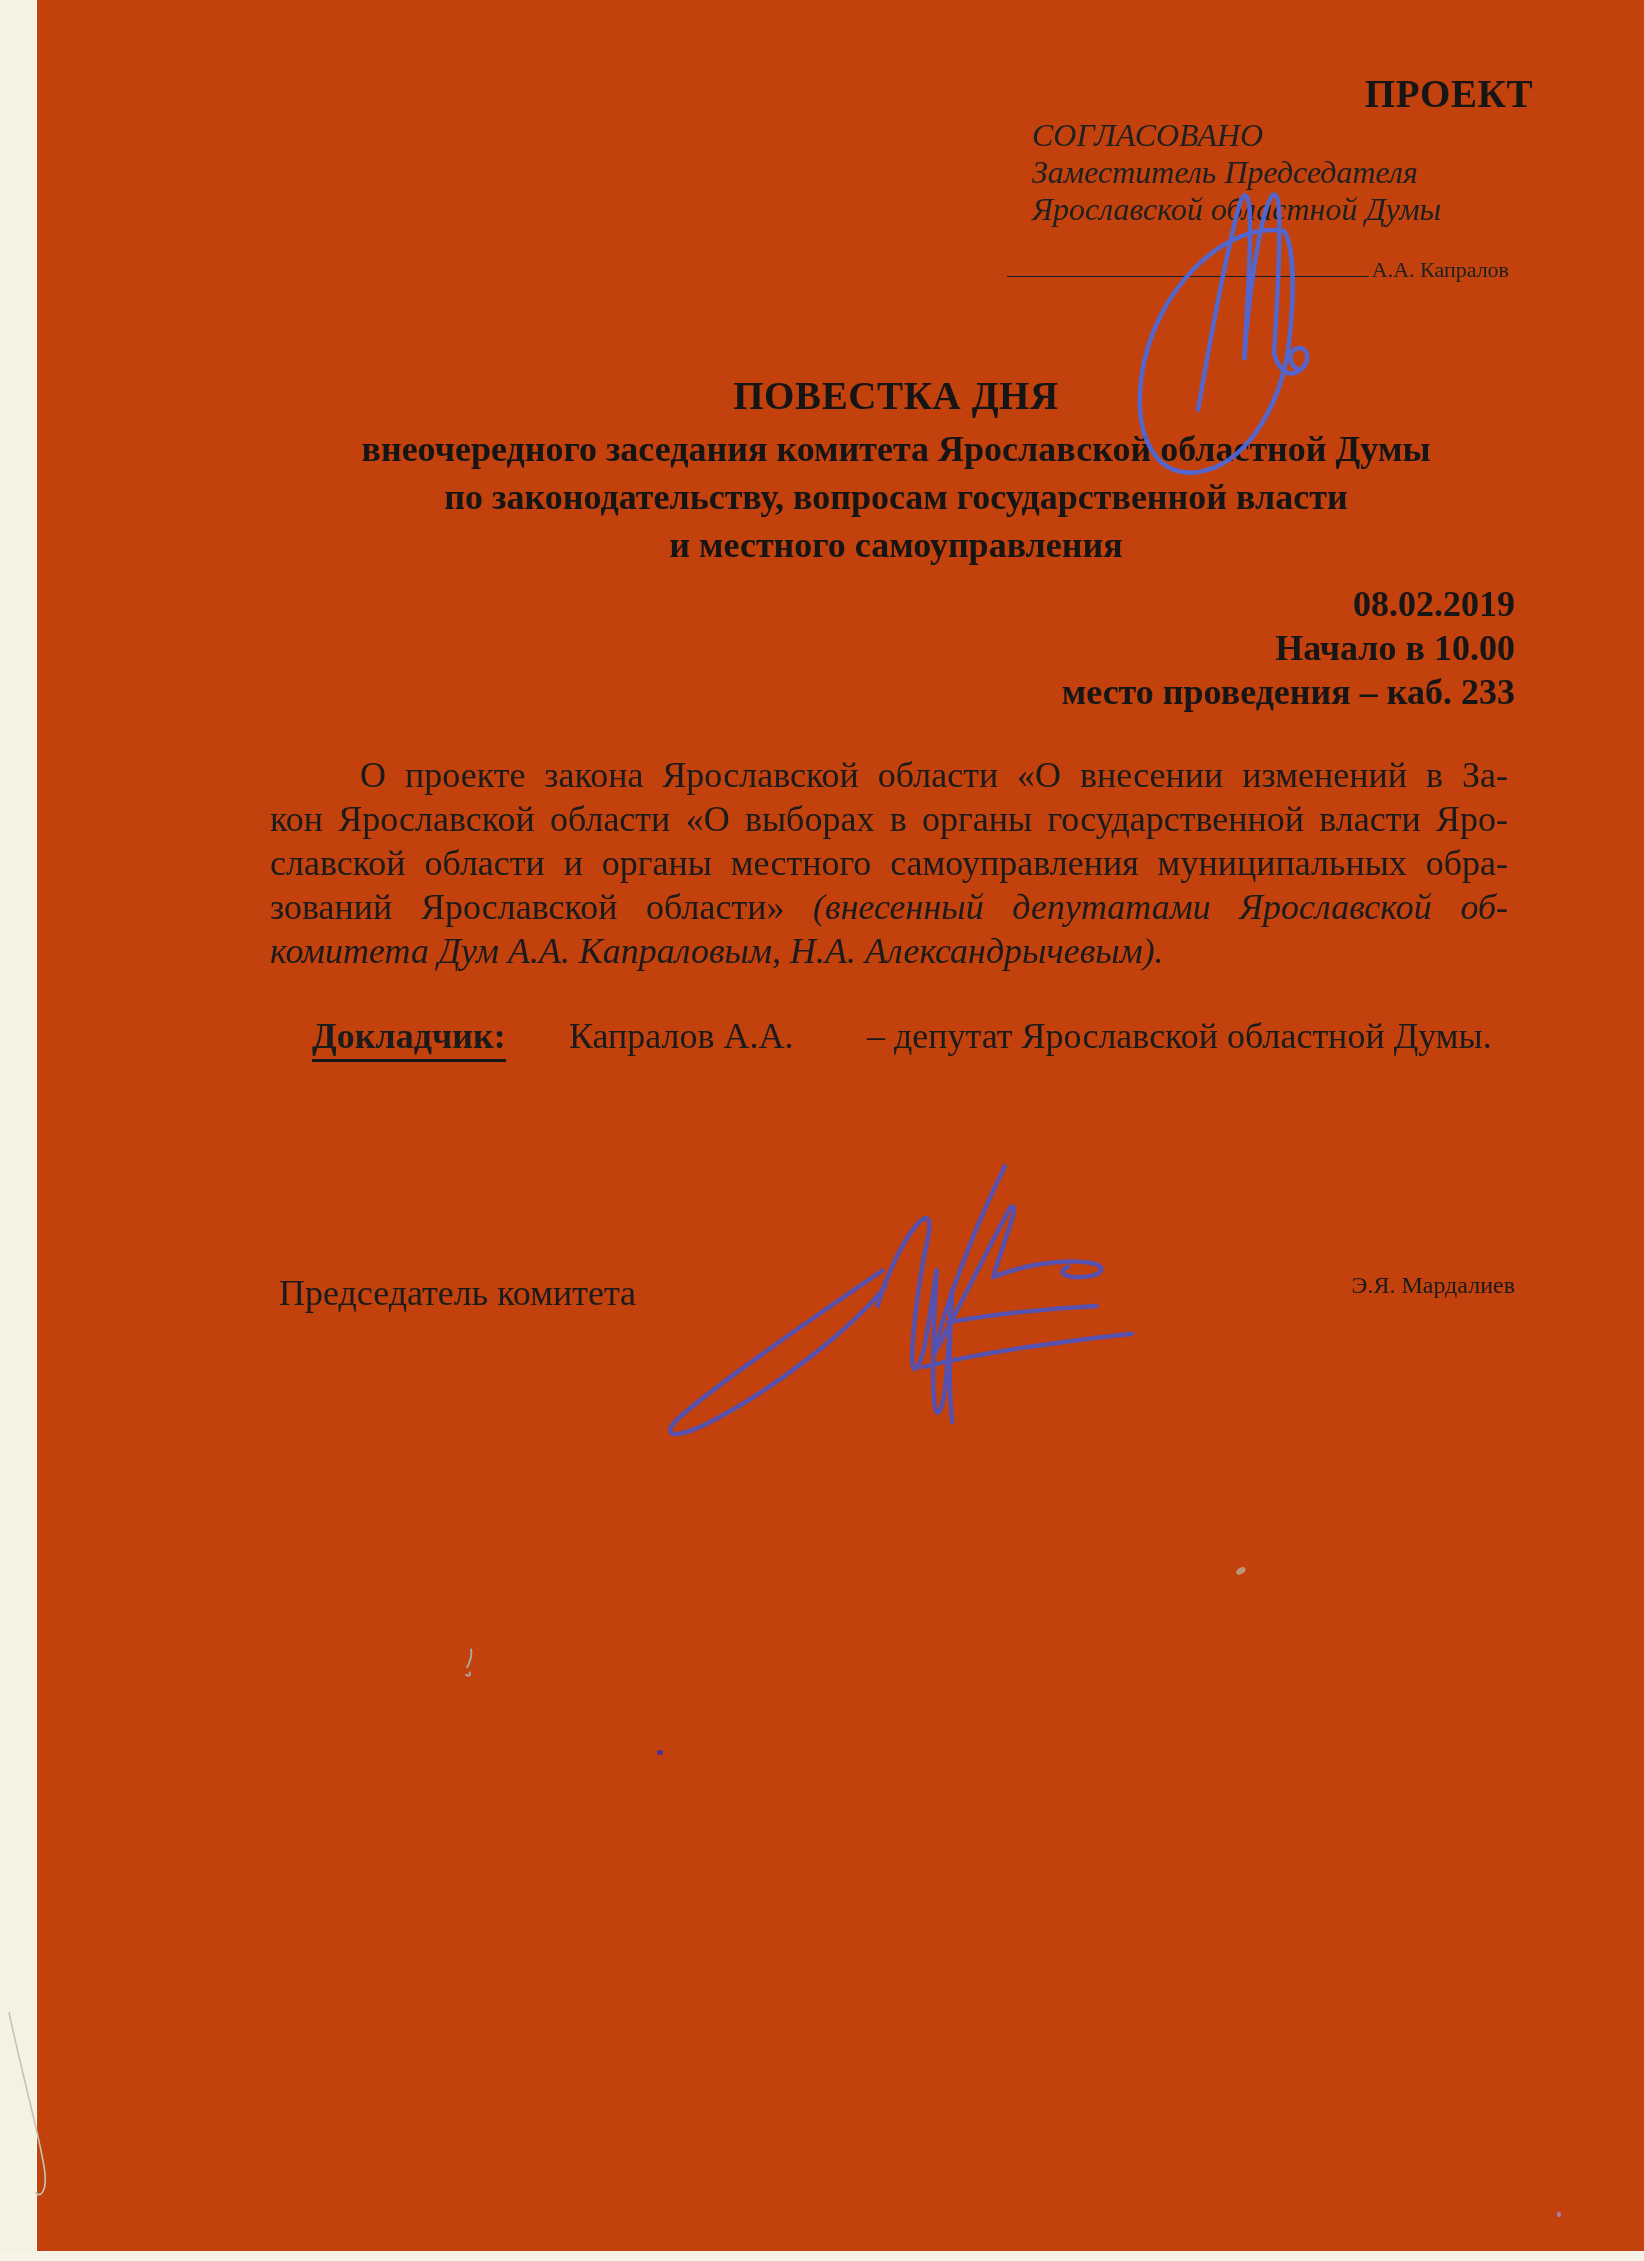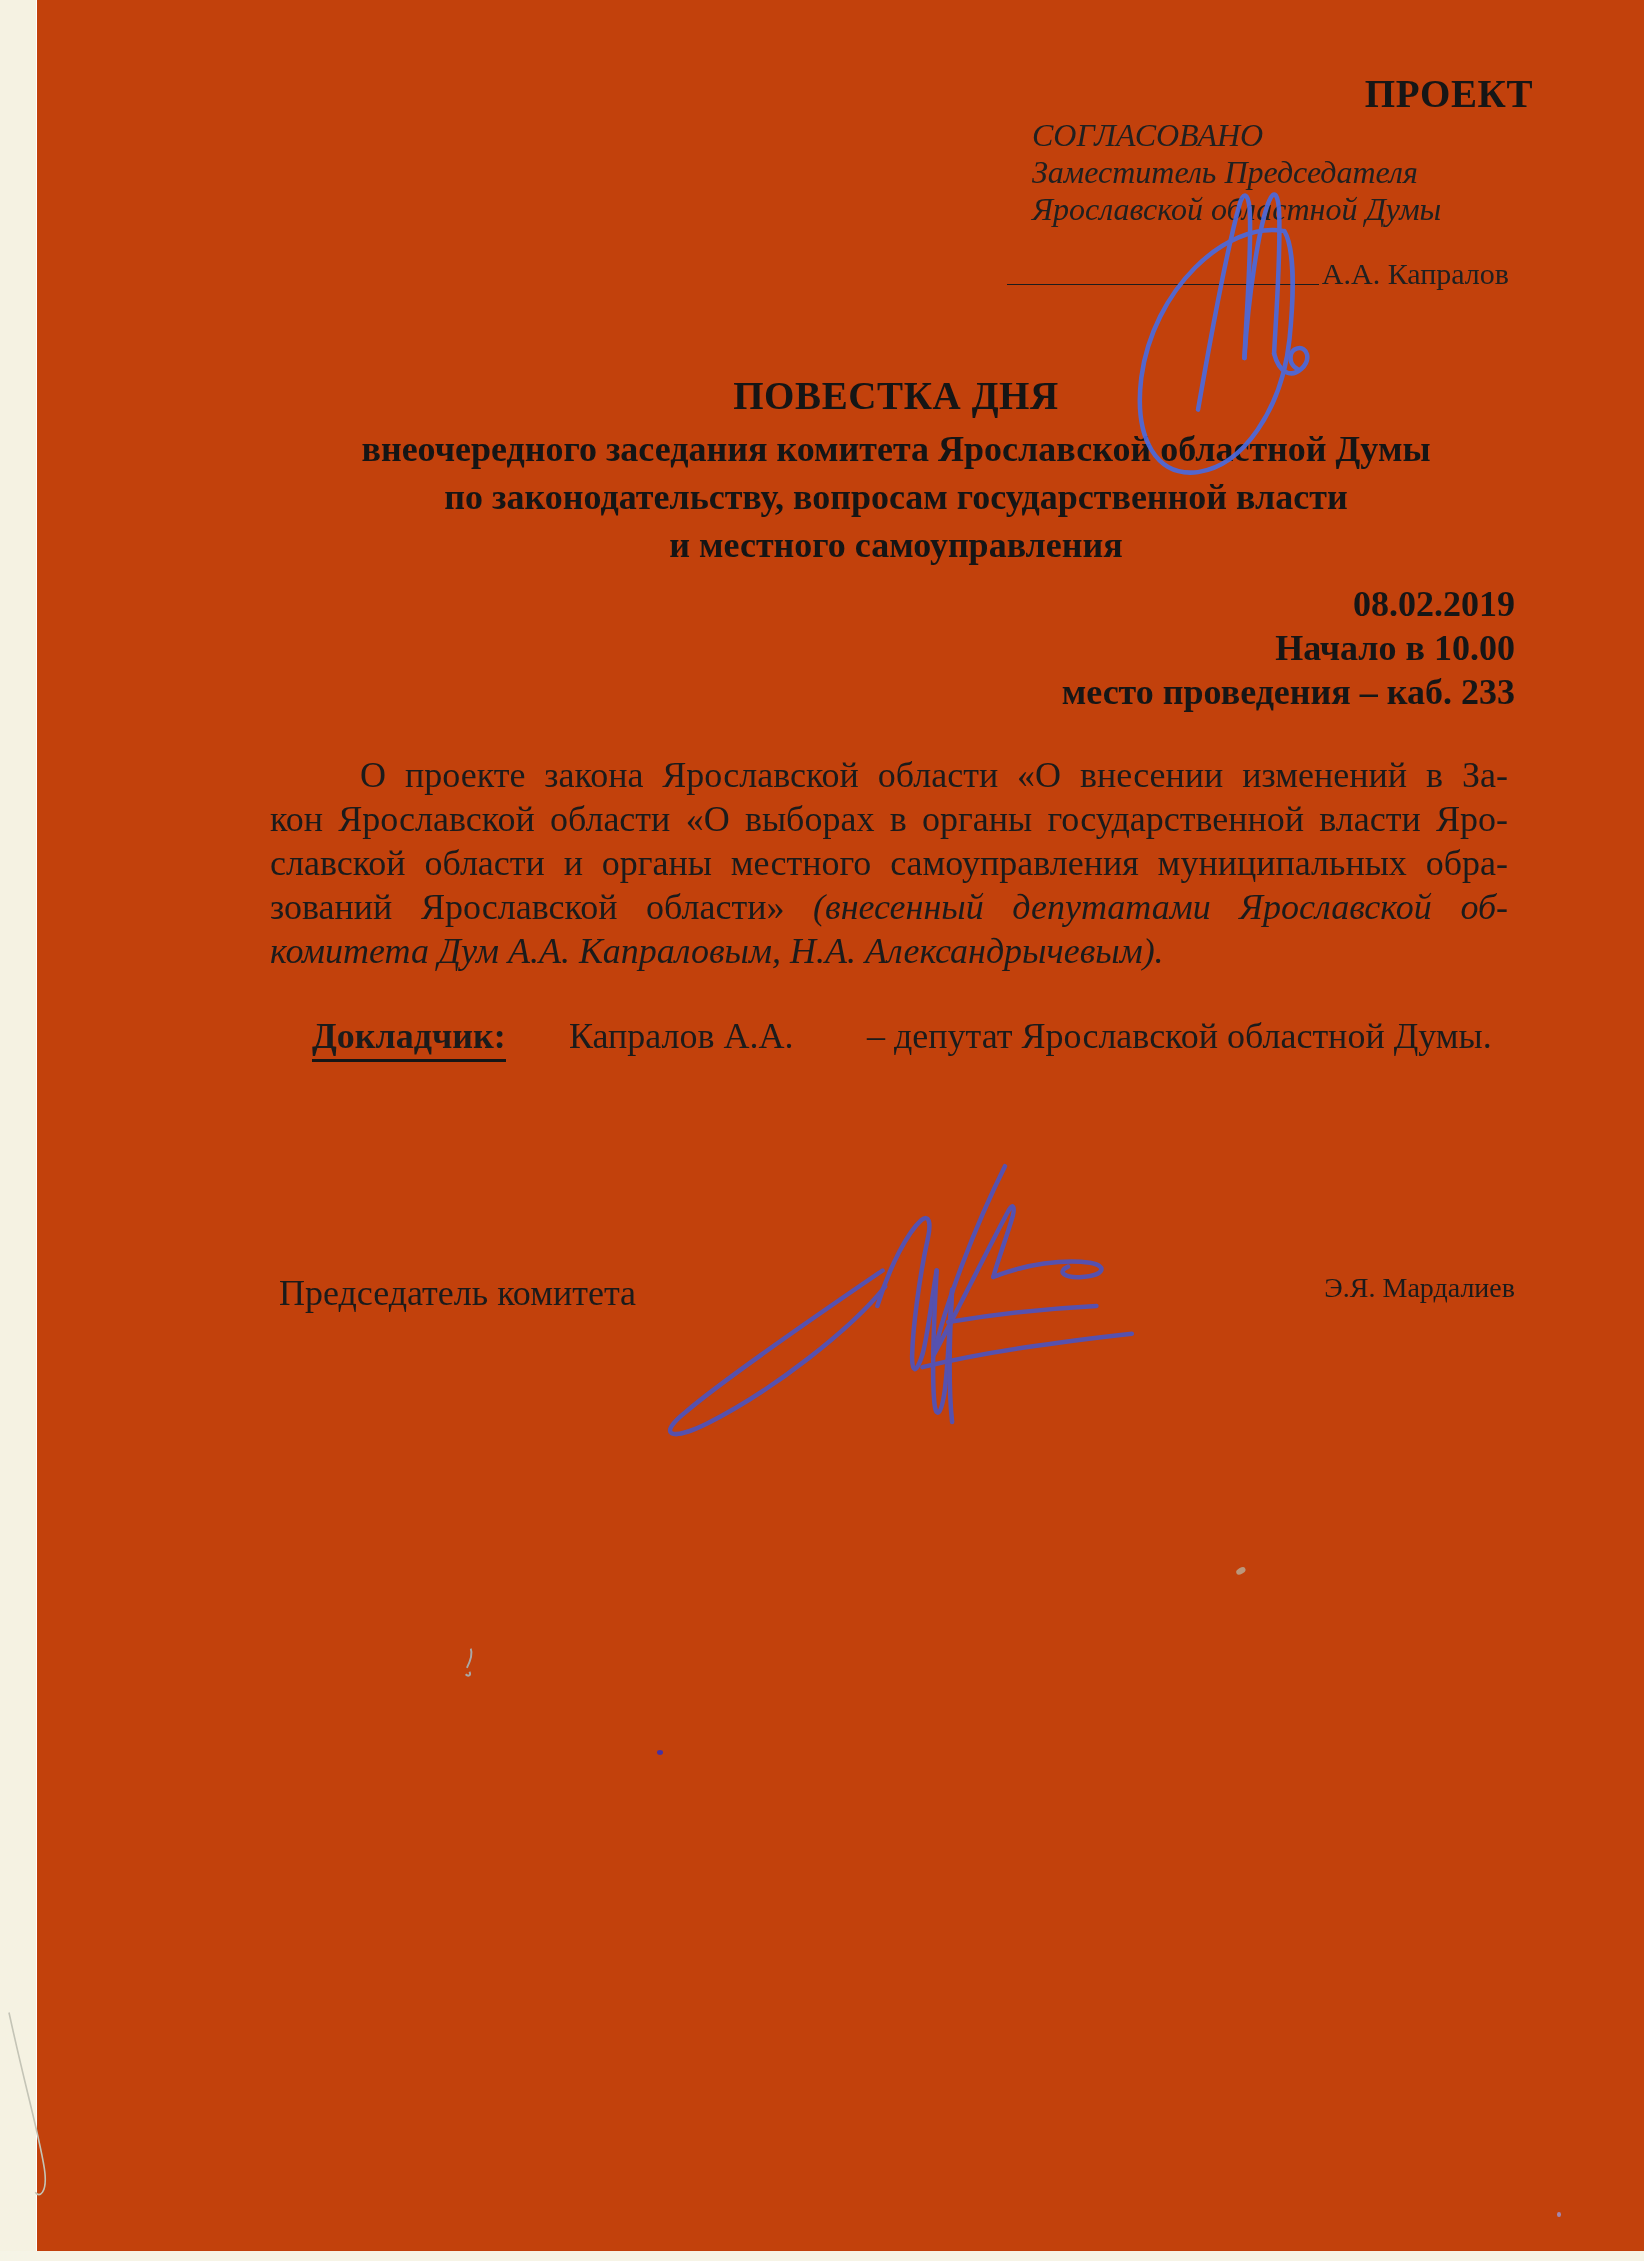--- a/index.html
+++ b/index.html
@@ -19,21 +19,21 @@
     position:absolute;top:71px;right:112px;
     font-size:39px;font-weight:700;letter-spacing:0.6px;color:#161616;
   }
   .approval{
     position:absolute;left:1032px;top:117px;
     font-size:32px;line-height:37px;color:#202020;font-style:italic;
   }
   .sigrow{
     position:absolute;left:1007px;top:257px;width:502px;
     display:flex;align-items:flex-end;
-    font-size:30px;color:#202020;
+    font-size:22px;color:#202020;
   }
   .sigrow .rule{flex:1;height:0;border-bottom:1.9px solid #1c1c1c;margin-bottom:6.4px;}
   .sigrow .signame{white-space:nowrap;padding-left:2.6px;}
 
   .title-block{
     position:absolute;left:277px;top:371px;width:1238px;
     text-align:center;font-weight:700;color:#151515;
   }
   .title-main{font-size:39px;line-height:50px;margin-bottom:3.9px;letter-spacing:0.6px;}
   .title-sub{font-size:36px;line-height:48px;}
@@ -54,21 +54,21 @@
 
   .speaker{position:absolute;left:0;top:1015px;width:1645px;height:58px;font-size:36px;}
   .speaker .lbl{
     position:absolute;left:312px;font-weight:700;
     border-bottom:3.9px solid #161616;padding-bottom:1.9px;
   }
   .speaker .nm{position:absolute;left:569px;}
   .speaker .rl{position:absolute;left:867px;}
 
   .footer-pos{position:absolute;left:279px;top:1272px;font-size:36px;}
-  .footer-name{position:absolute;right:130px;top:1272px;font-size:28px;}
+  .footer-name{position:absolute;right:130px;top:1272px;font-size:24px;}
 
   .sig-svg{position:absolute;z-index:3;}
   .sig-top{left:1122px;top:187px;}
   .sig-bottom{left:645px;top:1161px;}
 
   
   .art{position:absolute;z-index:2;}
   .dot-blue{left:657px;top:1750px;width:6.4px;height:5.2px;border-radius:50%;background:#2f2fbe;opacity:.85;}
   .speck-tan{left:1236px;top:1568px;width:9.7px;height:6.4px;border-radius:50%;background:#b9ad98;transform:rotate(-30deg);opacity:.8;}
   .speck-purple{left:1557px;top:2212px;width:3.9px;height:4.5px;border-radius:50%;background:#9b97d8;opacity:.8;}

